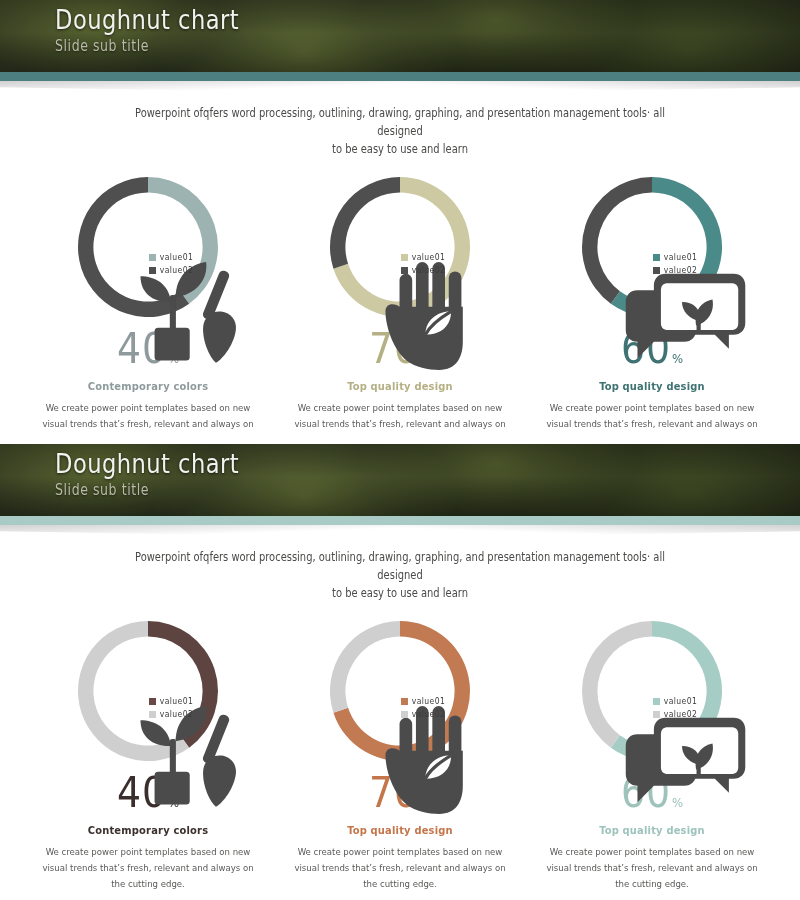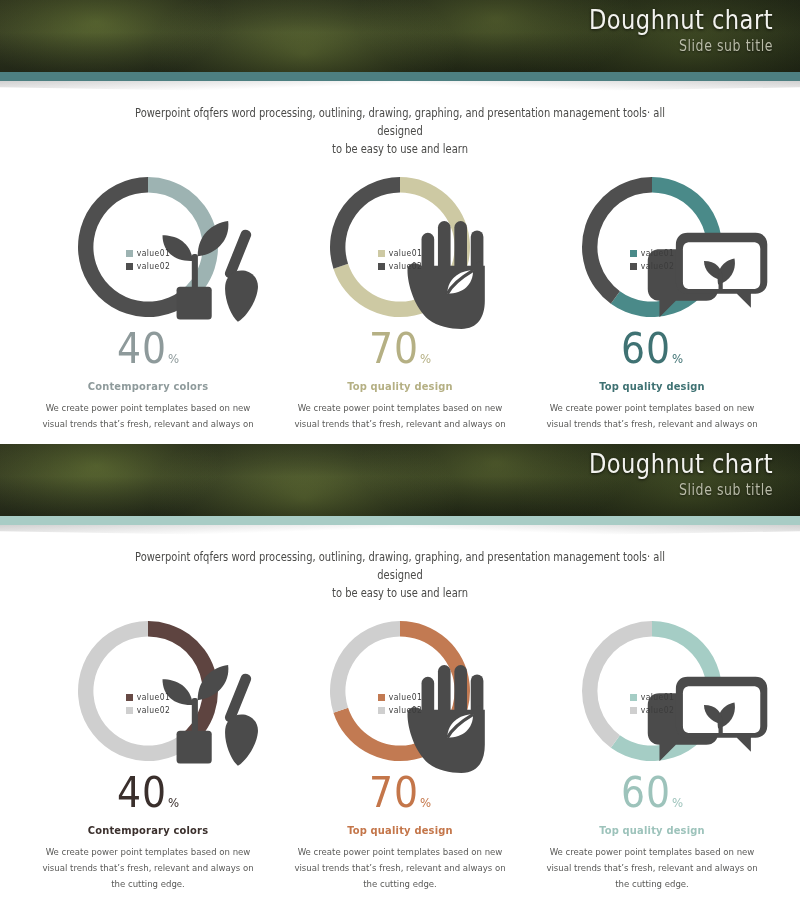--- a/index.html
+++ b/index.html
@@ -25,21 +25,21 @@
       radial-gradient(ellipse 200px 100px at 62% 25%, rgba(88,100,48,0.9), rgba(0,0,0,0) 70%),
       radial-gradient(ellipse 240px 130px at 86% 70%, rgba(72,84,40,0.9), rgba(0,0,0,0) 72%),
       linear-gradient(160deg, #3a4024 0%, #2c3320 35%, #232a18 65%, #1c2114 100%);
     overflow: hidden;
   }
   .banner::after {
     content:"";
     position:absolute; inset:0;
     background: linear-gradient(180deg, rgba(20,24,14,0.30) 0%, rgba(20,24,14,0.05) 45%, rgba(14,18,10,0.45) 100%);
   }
-  .banner-inner { position: relative; z-index: 2; text-align: right; padding-top: 4px; margin-left: 28px; }
+  .banner-inner { position: relative; z-index: 2; text-align: left; padding-top: 4px; margin-left: 28px; }
   .slide-title {
     font-size: 27px; font-weight: 400; color: #f2f2ee;
     letter-spacing: 0.5px; line-height: 1.15;
     font-family: "Liberation Sans Narrow", "DejaVu Sans Condensed", "Liberation Sans", sans-serif;
     text-shadow: 0 1px 3px rgba(0,0,0,0.65);
     transform: scaleX(0.93); transform-origin: center;
   }
   .slide-subtitle {
     font-size: 15px; color: #b9bba8; letter-spacing: 0.6px; margin-top: 2px;
     font-family: "Liberation Sans Narrow", "DejaVu Sans Condensed", "Liberation Sans", sans-serif;
@@ -84,21 +84,21 @@
   }
 
   
   .columns { display: flex; justify-content: center; gap: 26px; margin-top: 14px; padding: 0 26px; }
   .col { width: 226px; text-align: center; }
 
   .donut-wrap { position: relative; width: 150px; height: 150px; margin: 0 auto; }
   .donut-wrap svg { display: block; width: 150px; height: 150px; }
   .donut-center {
     position: absolute; left: 0; top: 0; width: 150px; height: 150px;
-    display: flex; flex-direction: column; align-items: center; justify-content: flex-start;
+    display: flex; align-items: center; justify-content: center;
     padding-top: 28px;
   }
   .donut-icon { width: 46px; height: 40px; display: block; }
   .legend { margin-top: 8px; text-align: left; }
   .legend-row { display: flex; align-items: center; gap: 4px; margin-bottom: 3px; }
   .legend-swatch { width: 7px; height: 7px; display: inline-block; }
   .legend-label {
     font-size: 8.5px; color: #3c3c3c; letter-spacing: 0.4px;
     font-family: "Liberation Sans Narrow", "DejaVu Sans Condensed", "Liberation Sans", sans-serif;
   }

